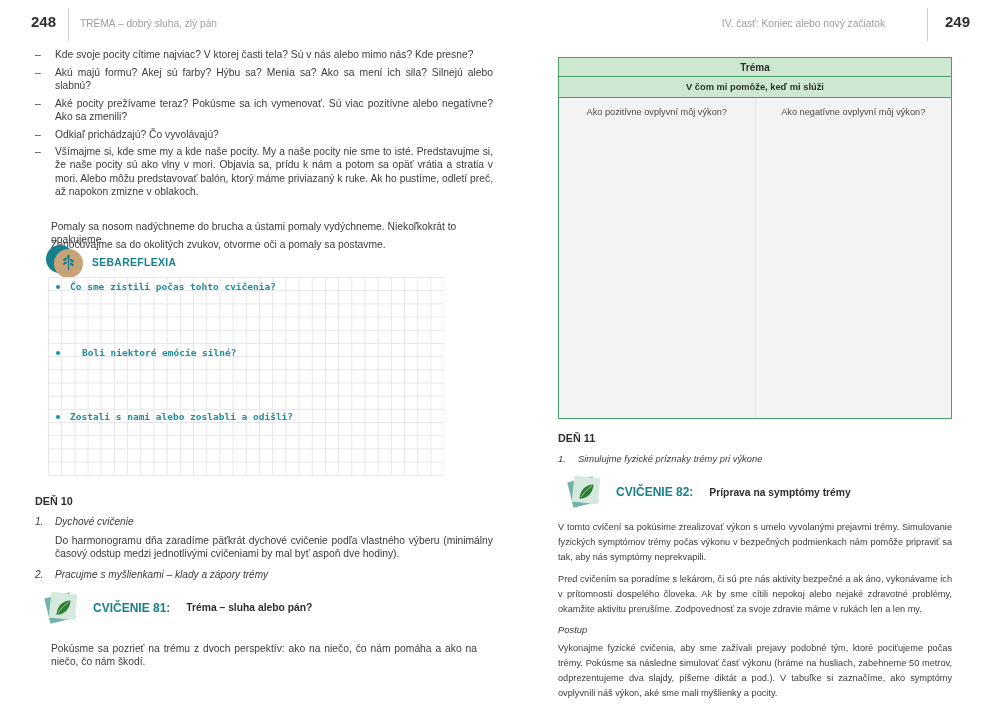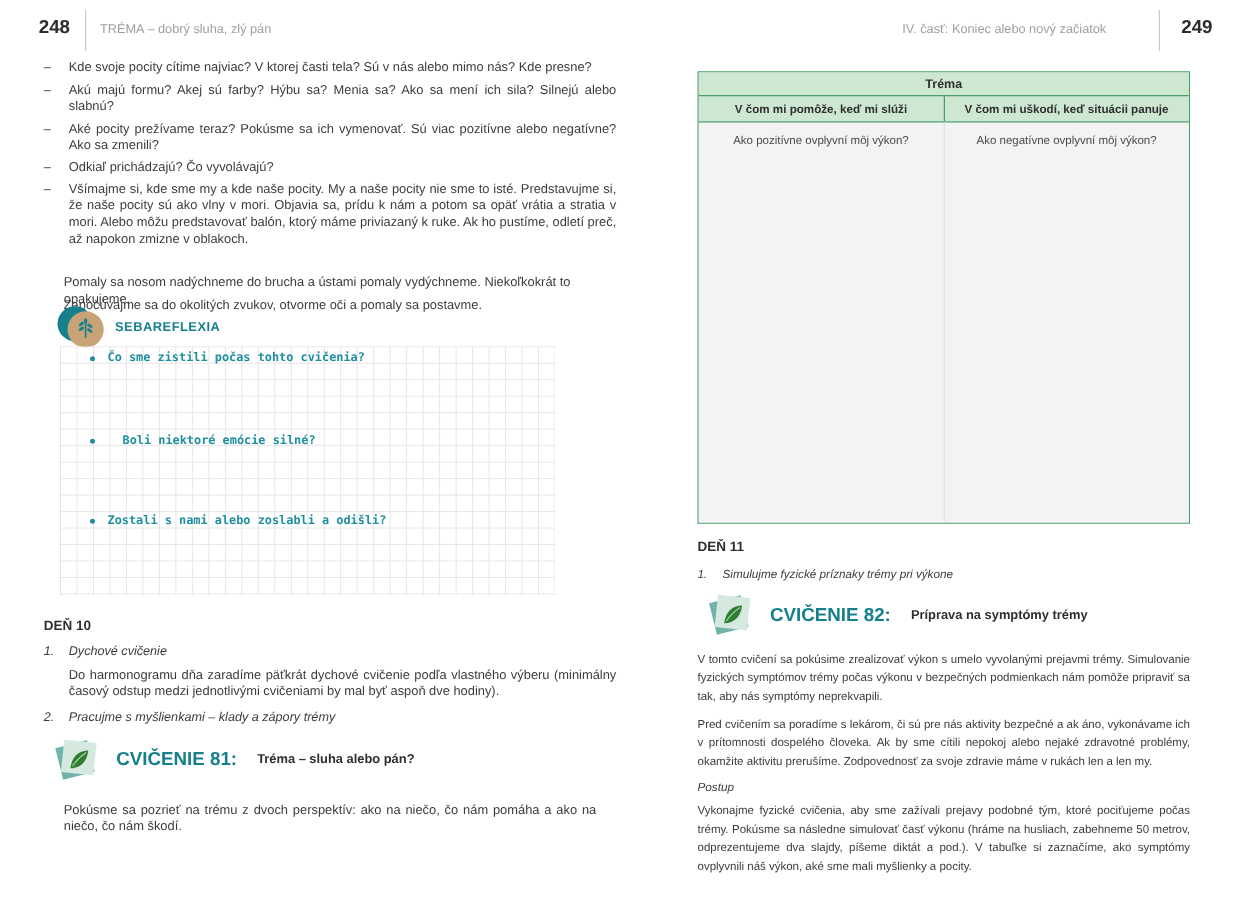--- a/index.html
+++ b/index.html
@@ -38,39 +38,39 @@
   .sr-back{position:absolute;left:0;top:0;width:28px;height:28px;border-radius:50%;background:var(--accent,#17808d);}
   .sr-front{position:absolute;left:8px;top:4px;width:29px;height:29px;border-radius:50%;background:var(--tan,#c7a377);}
   .sr-sprig{position:absolute;left:13px;top:9px;}
 
   
   .grid-area{position:absolute;left:48px;top:277px;width:396px;height:199px;
     background-image:
       linear-gradient(to right,var(--grid-line,#e6e6e8) 1px,transparent 1px),
       linear-gradient(to bottom,var(--grid-line,#e6e6e8) 1px,transparent 1px);
     background-size:13.2px 13.2px;}
-  .gq{position:absolute;left:16px;height:13px;display:flex;align-items:center;}
+  .gq{position:absolute;left:0;height:13px;display:flex;align-items:center;}
   .gq .dot{width:4px;height:4px;border-radius:50%;background:var(--mono-text,#1e8fa0);margin-left:8px;margin-right:10px;flex:none;}
   .gq-text{font-family:"DejaVu Sans Mono",monospace;font-size:9.5px;font-weight:600;
            color:var(--mono-text,#1e8fa0);white-space:nowrap;}
   .gq.q1{top:3px;} .gq.q2{top:69px;gap:12px;} .gq.q3{top:133px;text-align:center;}
 
   
   .den{position:absolute;}
   .den10{left:35px;top:495px;width:458px;}
   .den11{left:558px;top:432px;width:394px;}
   .den-h{font-size:10.8px;font-weight:bold;color:#2e2e2e;margin:0 0 8px 0;}
   .num-item{display:flex;font-style:italic;font-size:10.1px;line-height:13.2px;margin-bottom:6px;}
   .num-item .num{width:20px;flex:none;}
   .detail{margin:0 0 7px 20px;text-align:justify;font-size:10.3px;line-height:13.2px;}
   .den11 .num-item{font-size:9.4px;}
 
   
   .cv-row{display:flex;align-items:center;gap:11px;height:36px;margin:9px 0 10px 10px;}
-  .cv-label{font-weight:bold;font-size:15px;color:var(--accent,#17808d);white-space:nowrap;}
+  .cv-label{font-weight:bold;font-size:12px;color:var(--accent,#17808d);white-space:nowrap;}
   .cv-title{font-weight:bold;font-size:10.3px;color:#2e2e2e;margin-left:5px;white-space:nowrap;}
   .note-icon{position:relative;width:37px;height:36px;flex:none;}
   .note{position:absolute;width:26px;height:26px;}
   .note.back{left:2px;top:5px;background:var(--mint-back,#6fb3ab);transform:rotate(-14deg);}
   .note.front{left:5px;top:3px;background:var(--mint-front,#d5e9df);transform:rotate(6deg);}
   .note-leaf{position:absolute;left:9px;top:8px;}
 
   
   .rp{font-size:9.2px;line-height:15px;text-align:justify;margin:0 0 7px 0;}
   .postup{font-style:italic;font-size:9.4px;margin:0 0 5.5px 0;}
@@ -188,21 +188,20 @@
 
   <section class="page">
     <div class="hdr-title r">IV. časť: Koniec alebo nový začiatok</div>
     <div class="hdr-rule r"></div>
     <div class="pg-num r">249</div>
 
     <div class="tbl">
       <div class="tbl-title">Tréma</div>
       <div class="tbl-head">
         <div class="cell c1">V čom mi pomôže, keď mi slúži</div>
-        <div class="cell c2">V čom mi uškodí, keď situácii panuje</div>
       </div>
       <div class="tbl-body">
         <div class="cell c1">Ako pozitívne ovplyvní môj výkon?</div>
         <div class="cell c2">Ako negatívne ovplyvní môj výkon?</div>
       </div>
     </div>
 
     <div class="den den11">
       <h3 class="den-h">DEŇ 11</h3>
       <div class="num-item">

